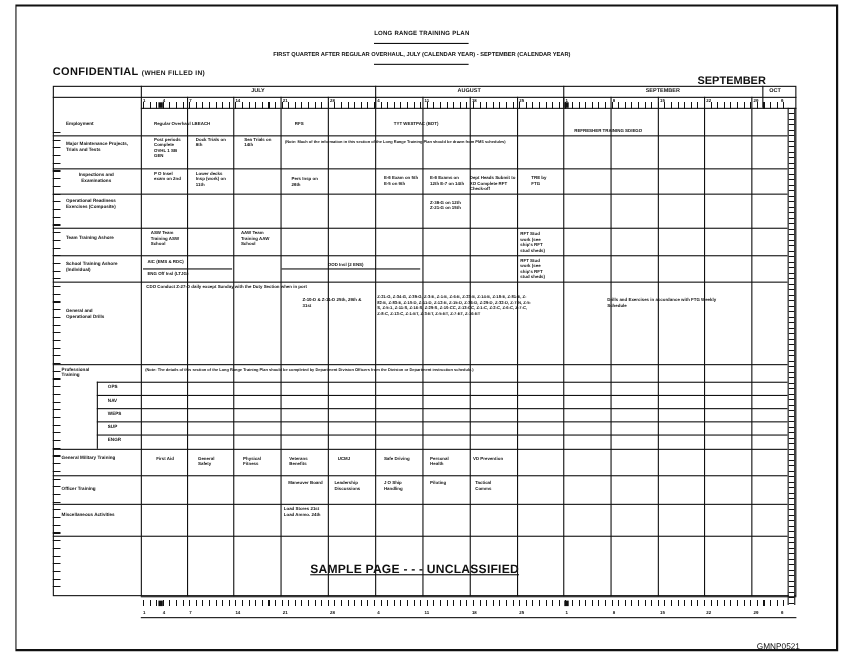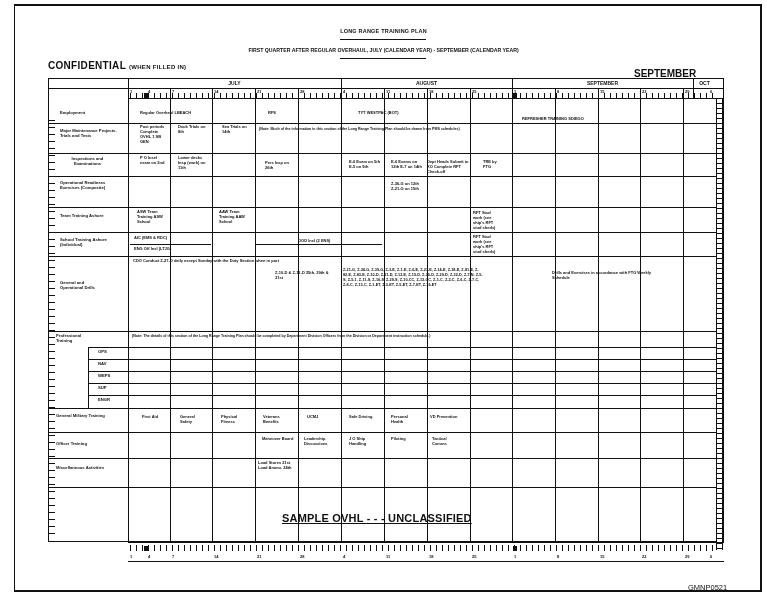--- a/index.html
+++ b/index.html
@@ -184,21 +184,21 @@
 <div class="cell" style="left:430px;top:414px;width:32px;">VD Prevention</div>
 
 <div class="cell" style="left:262px;top:436px;width:32px;">Maneuver Board</div>
 <div class="cell" style="left:304px;top:436px;width:36px;">Leadership Discussions</div>
 <div class="cell" style="left:349px;top:436px;width:24px;">J O Ship Handling</div>
 <div class="cell" style="left:391px;top:436px;">Piloting</div>
 <div class="cell" style="left:432px;top:436px;width:28px;">Tactical Comms</div>
 
 <div class="cell" style="left:258px;top:460px;width:36px;">Load Stores 21st Load Ammo. 24th</div>
 
-<div class="abs sample">SAMPLE OVHL - - - UNCLASSIFIED</div>
+<div class="abs sample">SAMPLE PAGE - - - UNCLASSIFIED</div>
 
 <div class="hl" style="left:128px;top:542px;width:596px;"></div>
 <div class="tick-row" style="left:130px;top:540px;width:584px;"></div>
 <div class="marker" style="left:144px;top:546px;"></div>
 <div class="marker" style="left:513px;top:546px;"></div>
 <div class="hl" style="left:128px;top:561px;width:596px;"></div>
 <div class="daynum" style="left:130px;top:554px;">1</div>
 <div class="daynum" style="left:148px;top:554px;">4</div>
 <div class="daynum" style="left:172px;top:554px;">7</div>
 <div class="daynum" style="left:214px;top:554px;">14</div>

